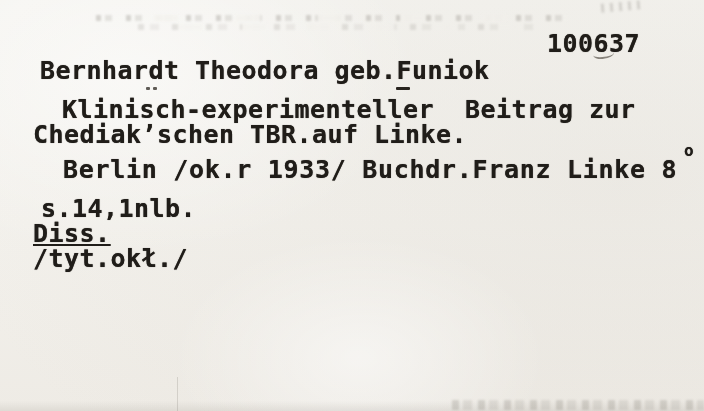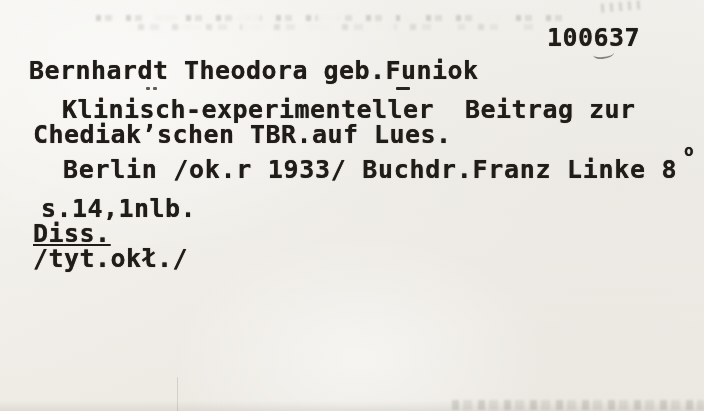--- a/index.html
+++ b/index.html
@@ -23,22 +23,22 @@
   .tl {
     position: absolute;
     white-space: pre;
     font-weight: 700;
     font-size: 25px;
     line-height: 25px;
     letter-spacing: .45px;
     color: var(--ink, #201d19);
     text-shadow: 0 0 .7px rgba(32,29,25,.85);
   }
-  .line-serial    { left: 547px; top: 25px;  }
-  .line-author    { left: 29px;  top: 58px; text-align: center;  }
+  .line-serial    { left: 547px; top: 31px;  }
+  .line-author    { left: 40px;  top: 58px; text-align: center;  }
   .line-title1    { left: 62px;  top: 97px;  }
   .line-title2    { left: 33px;  top: 122px; }
   .line-imprint   { left: 63px;  top: 157px; letter-spacing: .7px; }
   .line-collation { left: 33px;  top: 196px; margin-left: 8px; }
   .line-diss      { left: 33px;  top: 221px; text-decoration: underline; }
   .line-note      { left: 33px;  top: 246px; }
   .sup-o          { left: 684px; top: 143px; font-size: 16px; line-height: 16px; }
 
   
   .underline-f {
@@ -103,21 +103,21 @@
   <div class="ghost smudge-tr"></div>
 
   <div class="tl line-serial">100637</div>
   <div class="tick-serial"></div>
 
   <div class="tl line-author">Bernhardt Theodora geb.Funiok</div>
   <div class="corr-marks"></div>
   <div class="underline-f"></div>
 
   <div class="tl line-title1">Klinisch-experimenteller  Beitrag zur</div>
-  <div class="tl line-title2">Chediak’schen TBR.auf Lues.</div>
+  <div class="tl line-title2">Chediak’schen TBR.auf Linke.</div>
 
   <div class="tl line-imprint">Berlin /ok.r 1933/ Buchdr.Franz Linke 8</div>
   <div class="tl sup-o">o</div>
 
   <div class="tl line-collation">s.14,1nlb.</div>
   <div class="tl line-diss">Diss.</div>
   <div class="tl line-note">/tyt.okł./</div>
 
   <div class="crease"></div>
   <div class="ghost ghost-bottom"></div>

